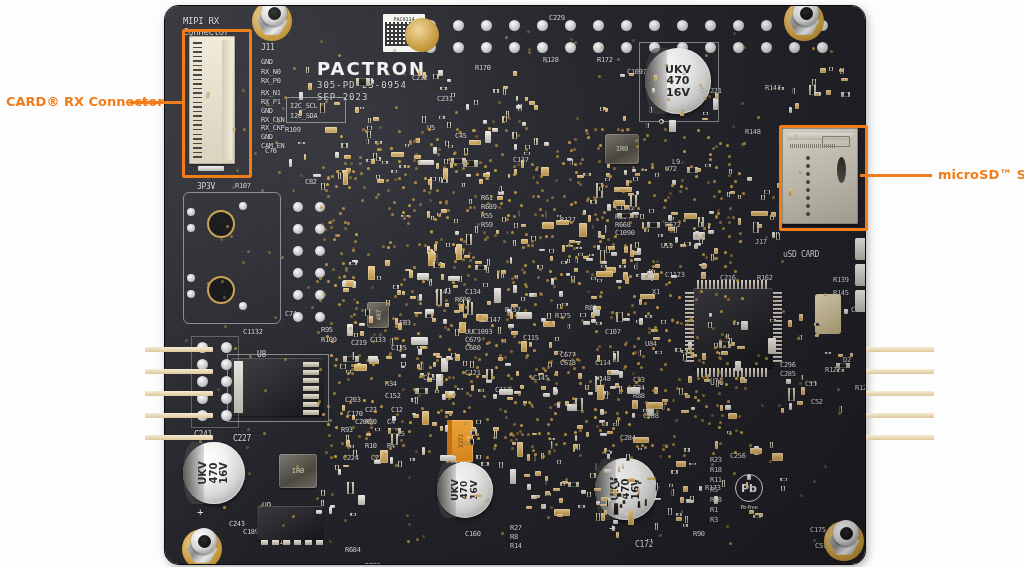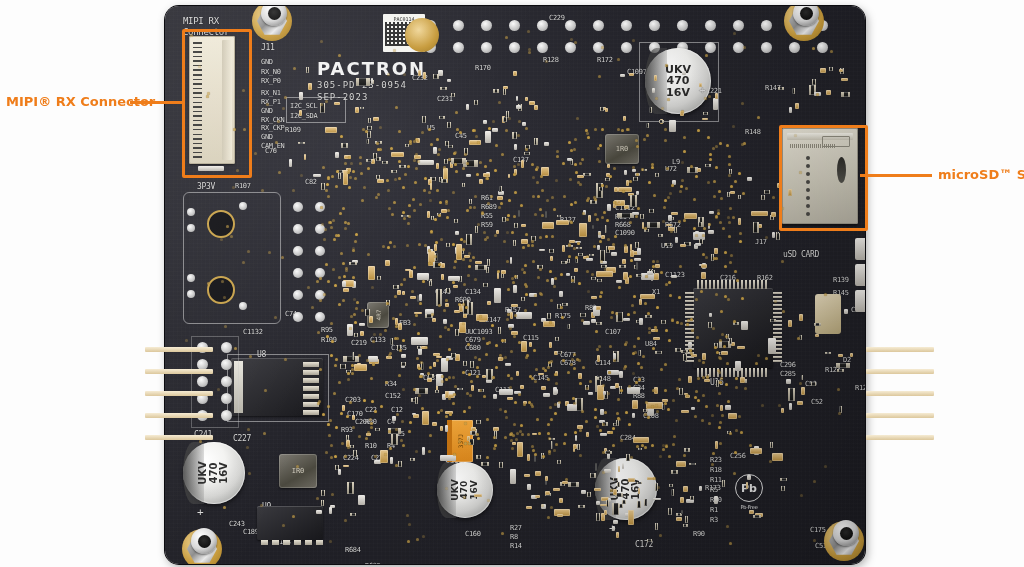--- a/index.html
+++ b/index.html
@@ -2342,19 +2342,19 @@
   <div id="fingers-right">
       <div class="finger" style="left: 866px; top: 347px; width: 68px;"></div>
       <div class="finger" style="left: 866px; top: 369px; width: 68px;"></div>
       <div class="finger" style="left: 866px; top: 391px; width: 68px;"></div>
       <div class="finger" style="left: 866px; top: 413px; width: 68px;"></div>
       <div class="finger" style="left: 866px; top: 435px; width: 68px;"></div>
     </div>
 
   <div class="hl" style="left:182px;top:29px;width:64px;height:143px;"></div>
   <div class="leader" style="left:130px;top:101px;width:54px;height:3px;"></div>
-  <div class="callout" style="left:6px;top:94px;">MIPI® RX Connector</div>
+  <div class="callout" style="left:6px;top:94px;">CARD® RX Connector</div>
 
   <div class="hl" style="left:779px;top:125px;width:83px;height:100px;"></div>
   <div class="leader" style="left:860px;top:174px;width:72px;height:3px;"></div>
   <div class="callout" style="left:938px;top:167px;">microSD™ Slot</div>
 
 </div>
 
 </body></html>

